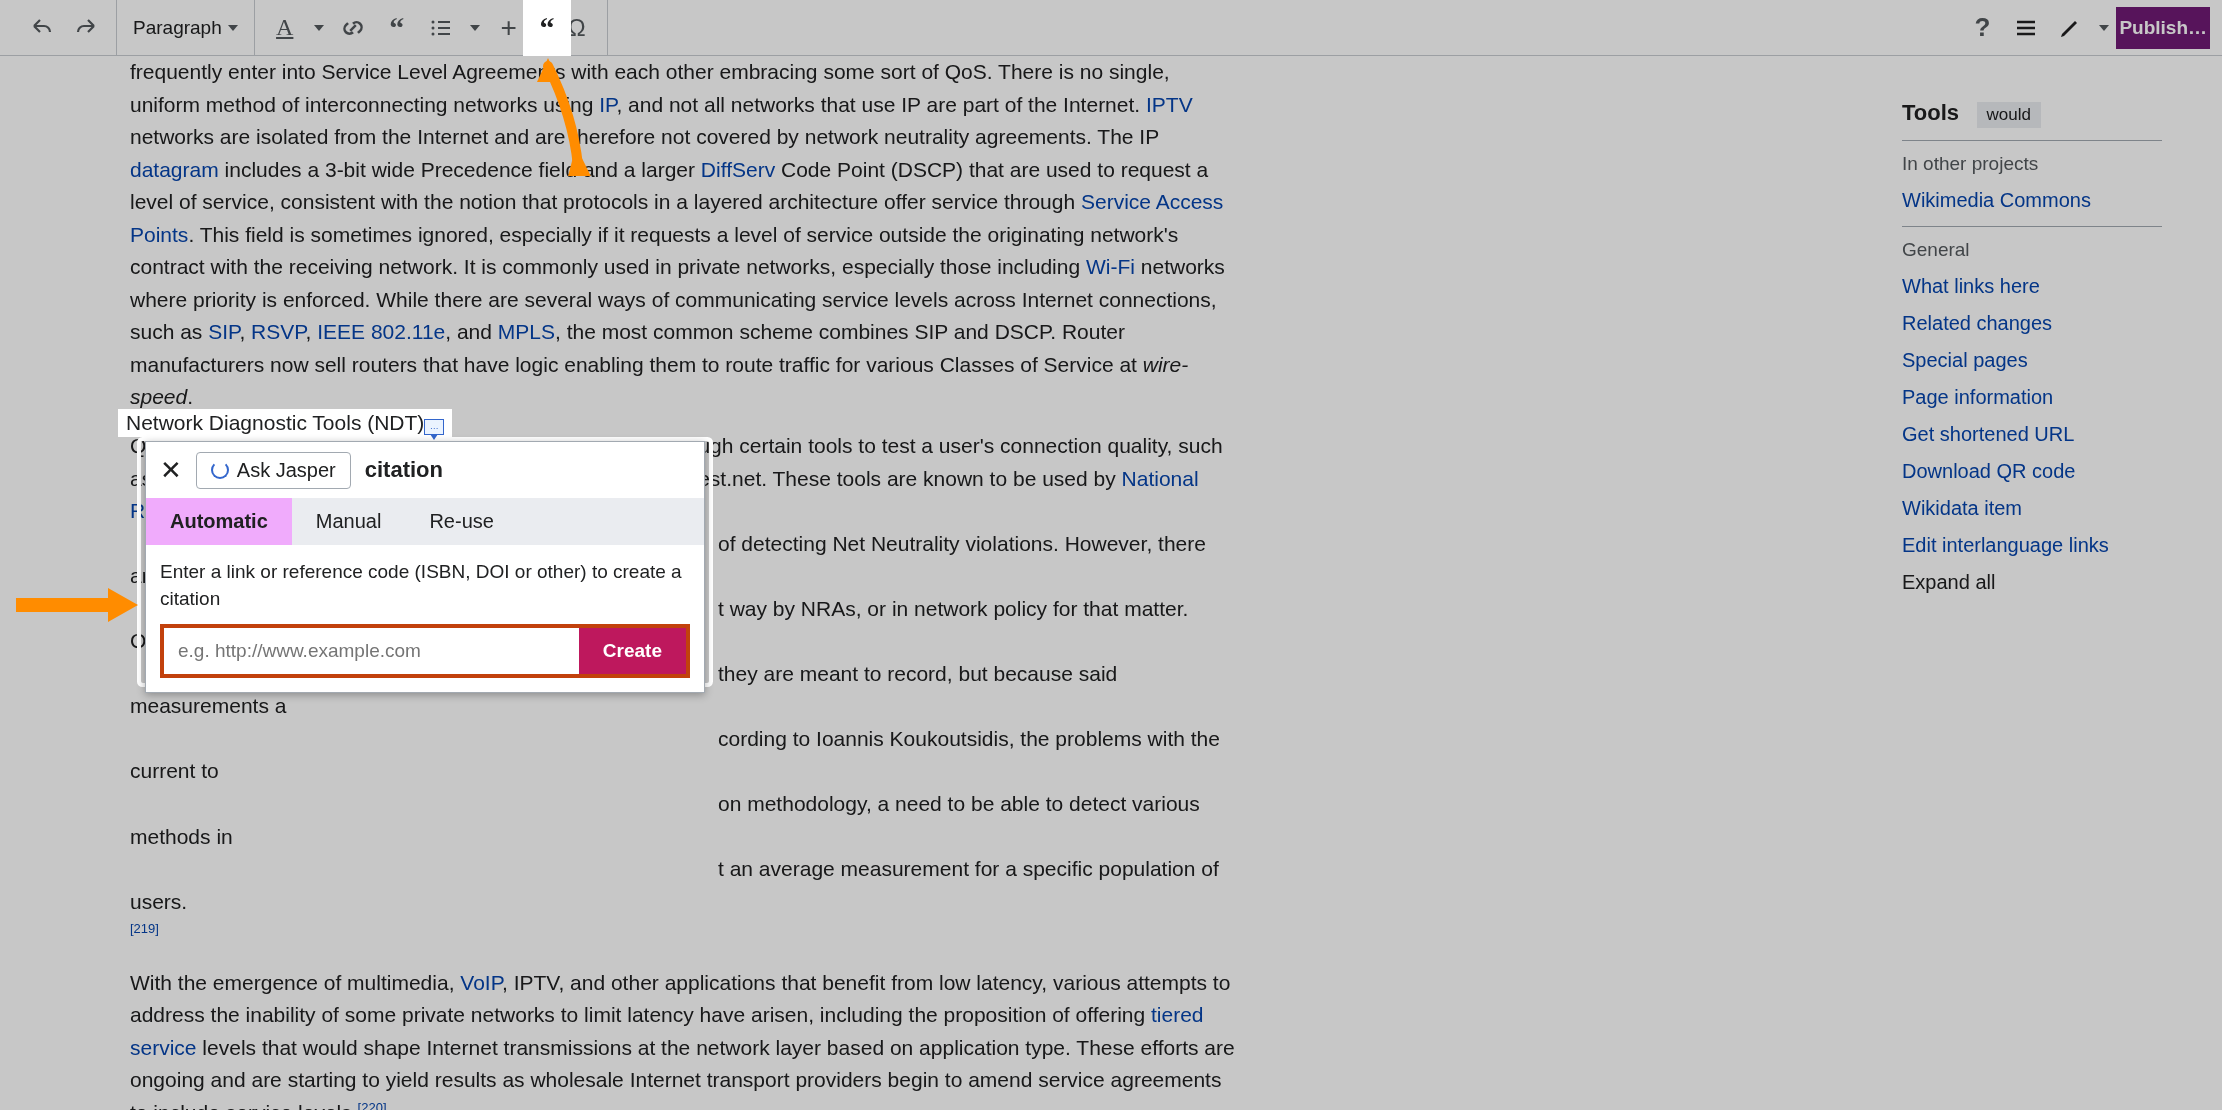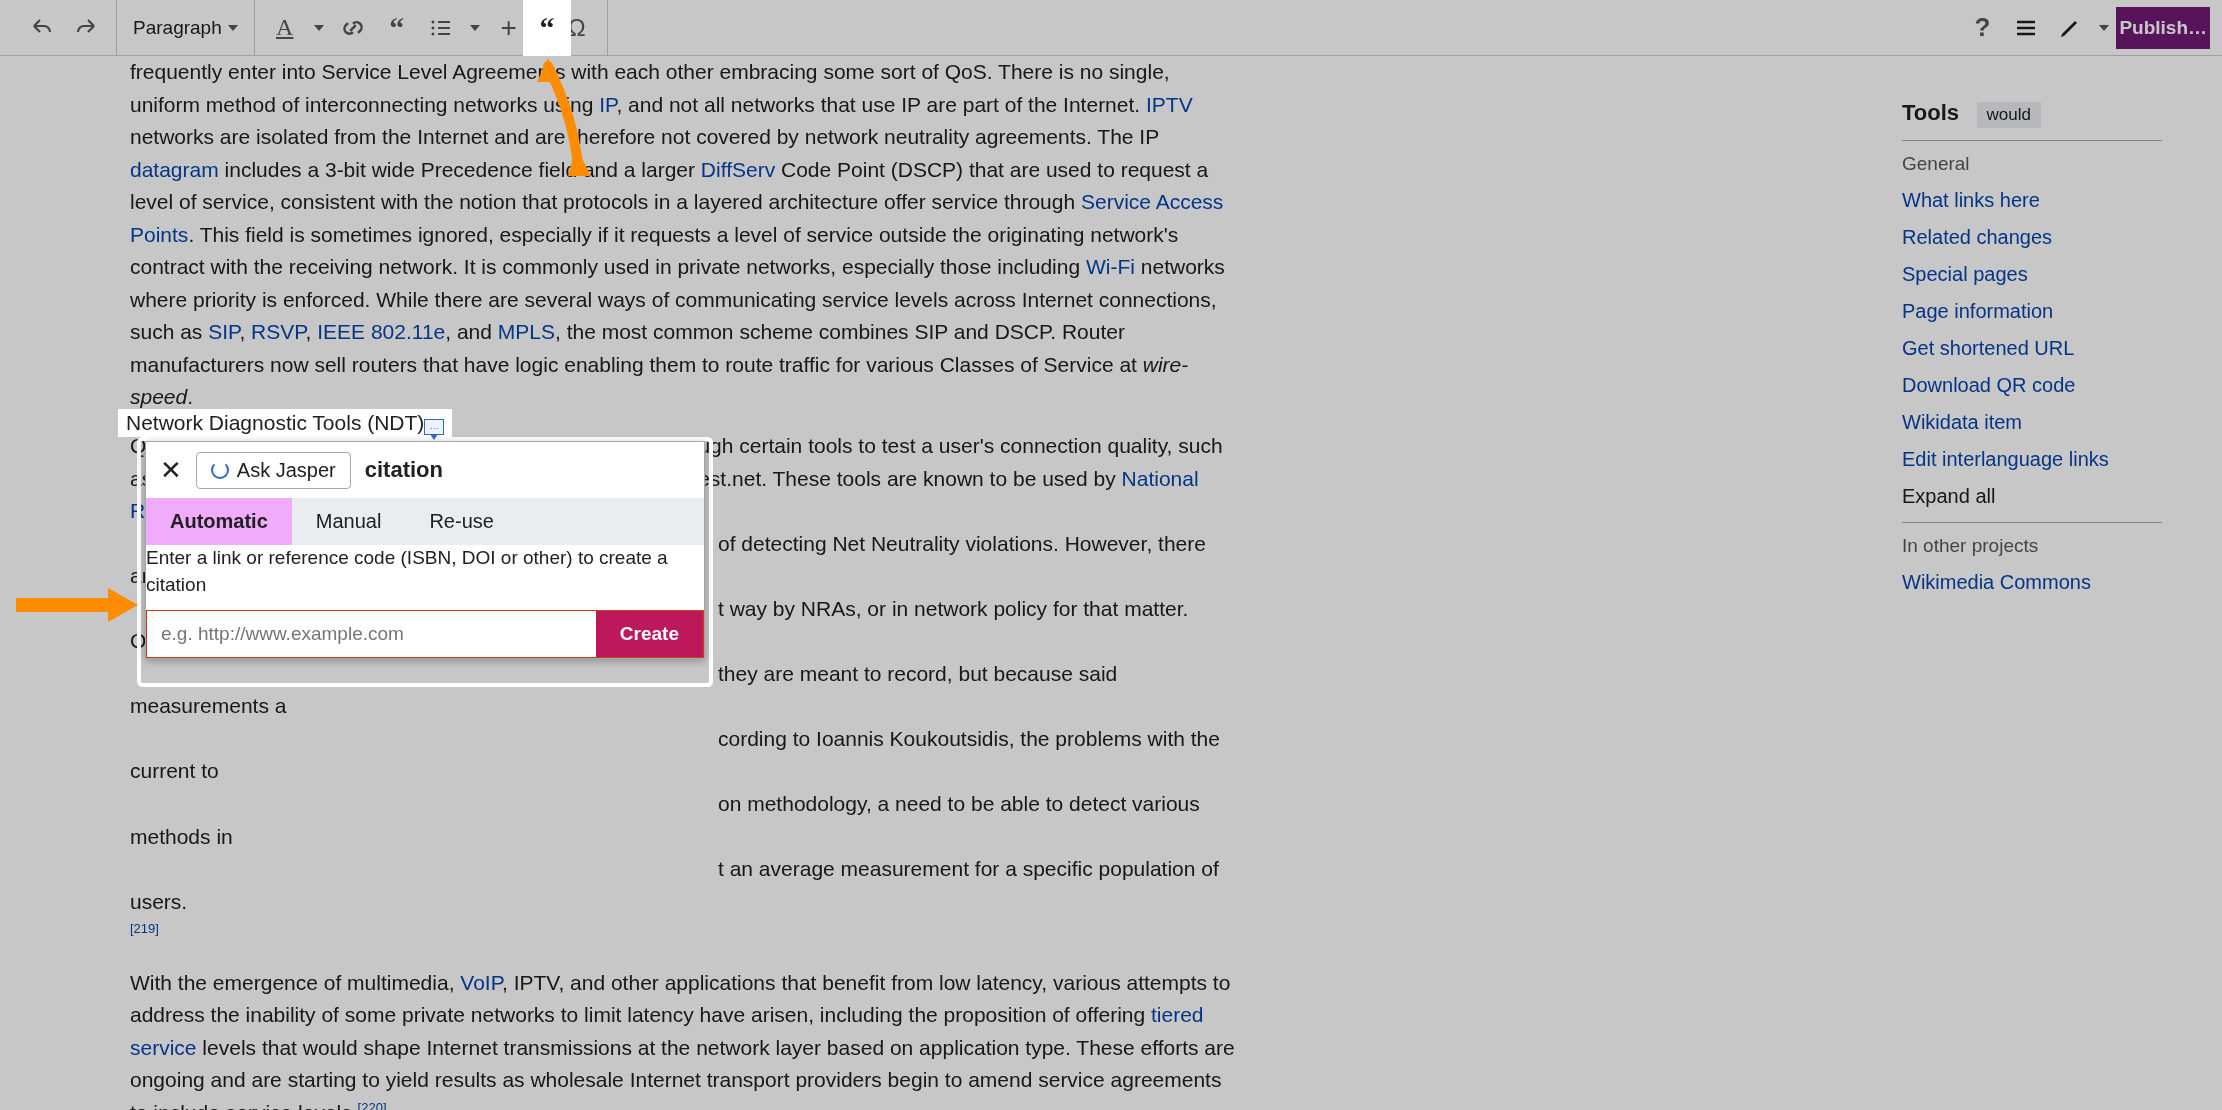--- a/index.html
+++ b/index.html
@@ -32,23 +32,23 @@
 
 .popup { position: absolute; top: 441px; left: 145px; width: 560px; background: #fff; border: 1px solid #a2a9b1; box-shadow: 0 2px 8px rgba(0,0,0,0.3); z-index: 20; }
 .popup-head { display: flex; align-items: center; height: 56px; padding: 0 14px; gap: 14px; }
 .close-x { font-size: 26px; cursor: pointer; color: #202122; }
 .ask-jasper { border: 1px solid #a2a9b1; border-radius: 4px; padding: 6px 14px; font-size: 20px; display: flex; align-items: center; gap: 8px; cursor: pointer; }
 .jasper-icon { width: 18px; height: 18px; border: 2px solid #3366cc; border-radius: 50%; border-top-color: transparent; }
 .popup-title { font-size: 22px; font-weight: bold; }
 .tabs { display: flex; background: #eaecf0; }
 .tab { padding: 12px 24px; font-size: 20px; cursor: pointer; }
 .tab.active { background: #f0abfc; font-weight: bold; }
-.popup-body { }
+.popup-body { padding: 14px; }
 .popup-desc { font-size: 19px; margin-bottom: 12px; line-height: 1.4; }
-.input-row { display: flex; border: 1px solid #c2410c; }
+.input-row { display: flex; border: 4px solid #c2410c; }
 .input-row input { flex: 1; border: none; padding: 12px 14px; font-size: 19px; outline: none; }
 .create-btn { background: #be185d; color: #fff; border: none; padding: 12px 24px; font-size: 19px; font-weight: bold; cursor: pointer; }
 
 .overlay { position: absolute; inset: 0; background: rgba(0,0,0,0.22); z-index: 10; pointer-events: none; }
 .cutout1 { position: absolute; top: 0; left: 523px; width: 48px; height: 56px; background: #fff; z-index: 15; display: flex; align-items: center; justify-content: center; }
 .cutout2 { position: absolute; top: 409px; left: 118px; padding: 2px 8px; background: #fff; z-index: 15; font-size: 21px; display: flex; align-items: flex-end; }
 .cutout3 { position: absolute; top: 441px; left: 141px; width: 568px; height: 242px; background: transparent; box-shadow: 0 0 0 4px #fff; z-index: 14; pointer-events: none; border-radius: 2px; }
 
 .arrow1 { position: absolute; top: 56px; left: 533px; z-index: 16; }
 .arrow2 { position: absolute; top: 580px; left: 10px; z-index: 16; }
@@ -153,34 +153,34 @@
   </p>
   <p>
     <span>With the emergence of multimedia, </span><a>VoIP</a><span>, IPTV, and other applications that benefit from low latency, various attempts to address the inability of some private networks to limit latency have arisen, including the proposition of offering </span><a>tiered service</a><span> levels that would shape Internet transmissions at the network layer based on application type. These efforts are ongoing and are starting to yield results as wholesale Internet transport providers begin to amend service agreements to include service levels.</span><sup>[220]</sup>
   </p>
 </div>
 
 <div class="tools-panel">
   <h3>Tools</h3>
   <span class="hide-btn">would</span>
   <div class="tools-section">
+    <div class="sec-title">In other projects</div>
+    <a>Wikimedia Commons</a>
+  </div>
+  <div class="tools-section">
     <div class="sec-title">General</div>
     <a>What links here</a>
     <a>Related changes</a>
     <a>Special pages</a>
     <a>Page information</a>
     <a>Get shortened URL</a>
     <a>Download QR code</a>
     <a>Wikidata item</a>
     <a>Edit interlanguage links</a>
     <span class="plain">Expand all</span>
-  </div>
-  <div class="tools-section">
-    <div class="sec-title">In other projects</div>
-    <a>Wikimedia Commons</a>
   </div>
 </div>
 
 <div class="overlay"></div>
 
 <div class="cutout1">
   <span style="font-size:30px;font-family:Georgia,serif;font-weight:bold">“</span>
 </div>
 
 <div class="cutout2">

